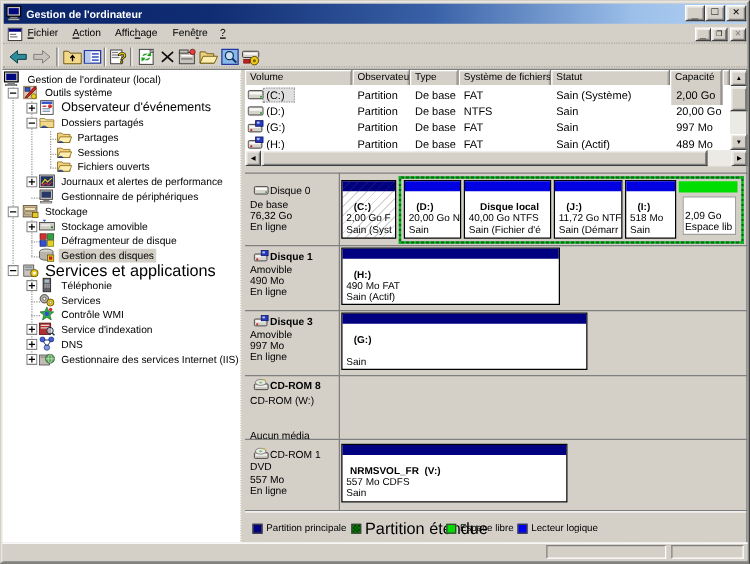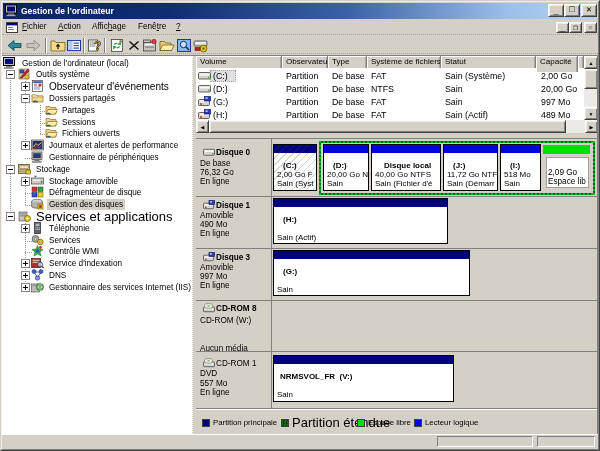--- a/index.html
+++ b/index.html
@@ -396,21 +396,21 @@
       <path d="M5.5 6 L12.5 6 M9 2.5 C7 4 7 8 9 9.5 M9 2.5 C11 4 11 8 9 9.5" stroke="#d0e8d0" stroke-width="0.6" fill="none"></path>
     </svg>
   </div>
 <div class="ab" style="left:47px;top:282px;height:11px;font-size:8.2px;line-height:11px;white-space:nowrap;padding:0 2px">Gestionnaire des services Internet (IIS)</div>
 <div class="ab" style="left:196px;top:56px;width:402px;height:81px;background:#fff"></div>
 <div class="ab hdrbtn" style="left:196px;top:56px;width:86px;height:12px">Volume</div>
 <div class="ab hdrbtn" style="left:282px;top:56px;width:46px;height:12px">Observateur</div>
 <div class="ab hdrbtn" style="left:328px;top:56px;width:39px;height:12px">Type</div>
 <div class="ab hdrbtn" style="left:367px;top:56px;width:74px;height:12px">Système de fichiers</div>
 <div class="ab hdrbtn" style="left:441px;top:56px;width:95px;height:12px">Statut</div>
-<div class="ab hdrbtn" style="left:536px;top:56px;width:42px;height:16px">Capacité</div>
+<div class="ab hdrbtn" style="left:536px;top:56px;width:42px;height:28px">Capacité</div>
 <div class="ab hdrbtn" style="left:578px;top:56px;width:6px;height:12px"></div>
 <div class="ab" style="left:210px;top:70px;width:26px;height:12px;background:#e0e0e0;border:1px dotted #a0a0a0"></div>
 <div class="ab" style="left:198px;top:70px;width:13px;height:12px">
     <svg width="13" height="12" viewBox="0 0 13 12" style="position:absolute;top:0;left:0">
       <rect x="0.5" y="2.5" width="12" height="6.5" rx="1" fill="#d8d4cc" stroke="#404040" stroke-width="0.8"></rect>
       <rect x="1.5" y="3.5" width="10" height="2" rx="0.8" fill="#f8f8f8"></rect>
       <circle cx="10.8" cy="7.3" r="0.8" fill="#20a020"></circle>
     </svg>
   </div>
 <div class="ab" style="left:213px;top:70px;font-size:8.8px;line-height:12px;white-space:nowrap">(C:)</div>
@@ -483,21 +483,21 @@
 <div class="ab" style="left:196px;top:351px;width:402px;height:1px;background:#808080"></div>
 <div class="ab" style="left:271px;top:351px;width:1px;height:57px;background:#808080"></div>
 <div class="ab" style="left:196px;top:408px;width:402px;height:1px;background:#808080"></div>
 <div class="ab" style="left:202px;top:146.5px;width:14px;height:11px">
     <svg width="14" height="11" viewBox="0 0 13 12" style="position:absolute;top:0;left:0">
       <rect x="0.5" y="2.5" width="12" height="6.5" rx="1" fill="#d8d4cc" stroke="#404040" stroke-width="0.8"></rect>
       <rect x="1.5" y="3.5" width="10" height="2" rx="0.8" fill="#f8f8f8"></rect>
       <circle cx="10.8" cy="7.3" r="0.8" fill="#20a020"></circle>
     </svg>
   </div>
-<div class="ab" style="left:216px;top:147.5px;font-size:8.2px;font-weight:bold;line-height:9px;white-space:nowrap">Disque 0</div>
+<div class="ab" style="left:216px;top:147.5px;font-size:8.2px;font-weight:normal;line-height:9px;white-space:nowrap">Disque 0</div>
 <div class="ab" style="left:202px;top:200px;width:14px;height:11px">
     <svg width="14" height="11" viewBox="0 0 13 12" style="position:absolute;top:0;left:0">
       <rect x="0.5" y="3.5" width="11" height="6" rx="1" fill="#d8d4cc" stroke="#404040" stroke-width="0.8"></rect>
       <rect x="1.5" y="4.5" width="9" height="1.8" rx="0.8" fill="#f8f8f8"></rect>
       <circle cx="3" cy="8" r="0.9" fill="#c02020"></circle>
       <rect x="6.5" y="0.5" width="6" height="4.5" fill="#2838c0" stroke="#101860" stroke-width="0.7"></rect>
       <rect x="7.5" y="1.3" width="2.2" height="1.6" fill="#b8c8f0"></rect>
     </svg>
   </div>
 <div class="ab" style="left:216px;top:201px;font-size:8.2px;font-weight:bold;line-height:9px;white-space:nowrap">Disque 1</div>
@@ -579,30 +579,32 @@
     <div class="ptxt" style="top:17px;left:9px;font-weight:bold">(I:)</div>
     <div class="ptxt" style="top:26px;left:3px;font-weight:normal">518 Mo</div>
     <div class="ptxt" style="top:35px;left:3px;font-weight:normal">Sain</div>
   </div>
 <div class="ab" style="left:543px;top:145px;width:47px;height:9px;background:#00dd00"></div>
 <div class="ab" style="left:546px;top:157px;width:43px;height:31px;background:#fff;border:1px solid #a0a0a0"></div>
 <div class="ab" style="left:548px;top:168px;font-size:8.2px;line-height:9.4px;white-space:nowrap">2,09 Go<br>Espace lib</div>
 <div class="pbox" style="left:273px;top:198px;width:175px;height:46px">
     <div class="pband" style="background:#000080"></div>
     <div class="ptxt" style="top:17px;left:9px;font-weight:bold">(H:)</div>
+    <div class="ptxt" style="top:26px;left:3px;font-weight:normal">490 Mo FAT</div>
     <div class="ptxt" style="top:35px;left:3px;font-weight:normal">Sain (Actif)</div>
   </div>
 <div class="pbox" style="left:273px;top:250px;width:197px;height:46px">
     <div class="pband" style="background:#000080"></div>
     <div class="ptxt" style="top:17px;left:9px;font-weight:bold">(G:)</div>
     <div class="ptxt" style="top:35px;left:3px;font-weight:normal">Sain</div>
   </div>
 <div class="pbox" style="left:273px;top:355px;width:181px;height:47px">
     <div class="pband" style="background:#000080"></div>
     <div class="ptxt" style="top:17px;left:6px;font-weight:bold">NRMSVOL_FR&nbsp;&nbsp;(V:)</div>
+    <div class="ptxt" style="top:26px;left:3px;font-weight:normal">557 Mo CDFS</div>
     <div class="ptxt" style="top:35px;left:3px;font-weight:normal">Sain</div>
   </div>
 <div class="ab" style="left:196px;top:409px;width:402px;height:1px;background:#fff"></div>
 <div class="ab" style="left:202px;top:419px;width:8px;height:8px;background:#000080;border:1px solid #404040"></div>
 <div class="ab" style="left:213px;top:416px;font-size:7.8px;line-height:13px;white-space:nowrap">Partition principale</div>
 <div class="ab" style="left:281px;top:419px;width:8px;height:8px;background:#008000;border:1px solid #404040;background-image:repeating-conic-gradient(#004000 0 25%,transparent 0 50%);background-size:3px 3px"></div>
 <div class="ab" style="left:292px;top:416px;font-size:13px;line-height:13px;white-space:nowrap">Partition étendue</div>
 <div class="ab" style="left:357px;top:419px;width:8px;height:8px;background:#00dd00;border:1px solid #404040"></div>
 <div class="ab" style="left:368px;top:416px;font-size:7.8px;line-height:13px;white-space:nowrap">Espace libre</div>
 <div class="ab" style="left:414px;top:419px;width:8px;height:8px;background:#0000f0;border:1px solid #404040"></div>

